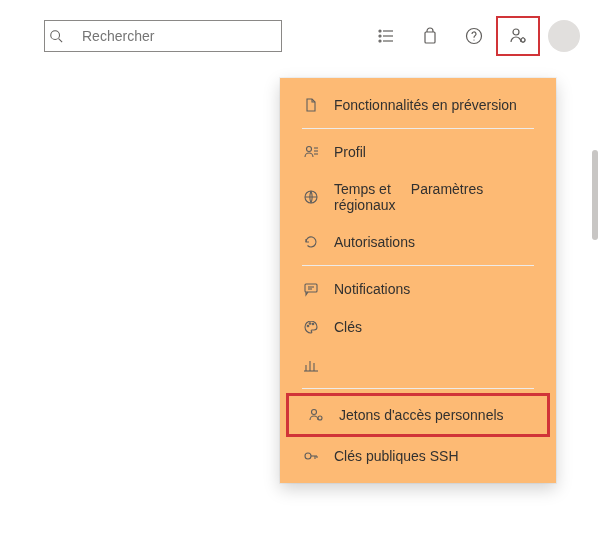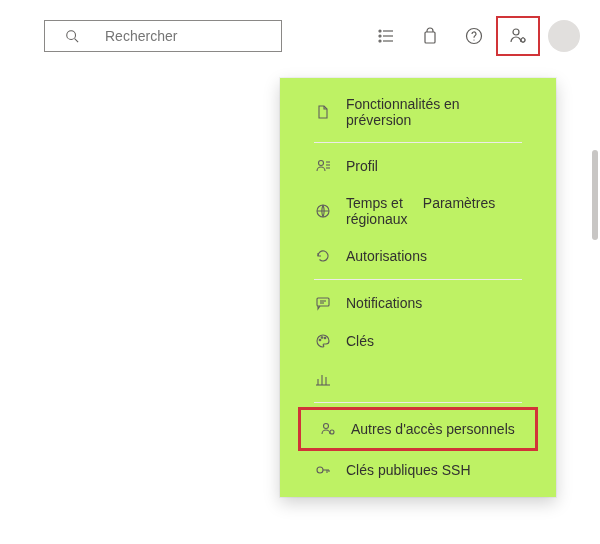--- a/index.html
+++ b/index.html
@@ -19,22 +19,22 @@
     align-items: center;
     padding: 16px 20px 12px 44px;
     gap: 8px;
   }
   .search-box {
     display: flex;
     align-items: center;
     width: 238px;
     height: 32px;
     border: 1px solid #8a8886;
-    padding: 0 20px;
-    gap: 24px;
+    padding: 0 4px;
+    gap: 17px;
     background: #fff;
   }
   .search-box input {
     border: none;
     outline: none;
     font-size: 14px;
     font-family: inherit;
     width: 100%;
     color: #605e5c;
   }
@@ -61,25 +61,25 @@
     height: 32px;
     border-radius: 50%;
     background: #e1dfdd;
     margin-left: 8px;
   }
   .dropdown {
     position: absolute;
     top: 78px;
     left: 280px;
     width: 276px;
-    background: #bef264;
+    background: #fdba74;
     box-shadow: 0 6px 16px rgba(0,0,0,0.18), 0 0 0 1px rgba(0,0,0,0.04);
     display: flex;
     flex-direction: column;
-    padding: 8px 16px;
+    padding: 8px 4px;
     z-index: 10;
   }
   .menu-item {
     display: flex;
     align-items: center;
     padding: 10px 18px;
     gap: 14px;
     cursor: pointer;
     color: #323130;
   }
@@ -274,21 +274,21 @@
   <div class="separator"></div>
 
   <div class="menu-item highlighted">
     <span class="mi-icon">
       <svg width="16" height="16" viewBox="0 0 16 16" fill="none" stroke="#605e5c" stroke-width="1.1">
         <circle cx="6" cy="5" r="2.5"></circle>
           <path d="M2 13 a4 4 0 0 1 8 0"></path>
         <circle cx="12" cy="11" r="2"></circle>
       </svg>
     </span>
-    <span class="menu-item-label">Autres d'accès personnels</span>
+    <span class="menu-item-label">Jetons d'accès personnels</span>
   </div>
 
   <div class="menu-item">
     <span class="mi-icon">
       <svg width="16" height="16" viewBox="0 0 16 16" fill="none" stroke="#605e5c" stroke-width="1.1">
         <circle cx="5" cy="8" r="3"></circle>
           <line x1="8" y1="8" x2="14" y2="8"></line>
           <line x1="12" y1="8" x2="12" y2="11"></line>
           <line x1="14" y1="8" x2="14" y2="10"></line>
       </svg>

